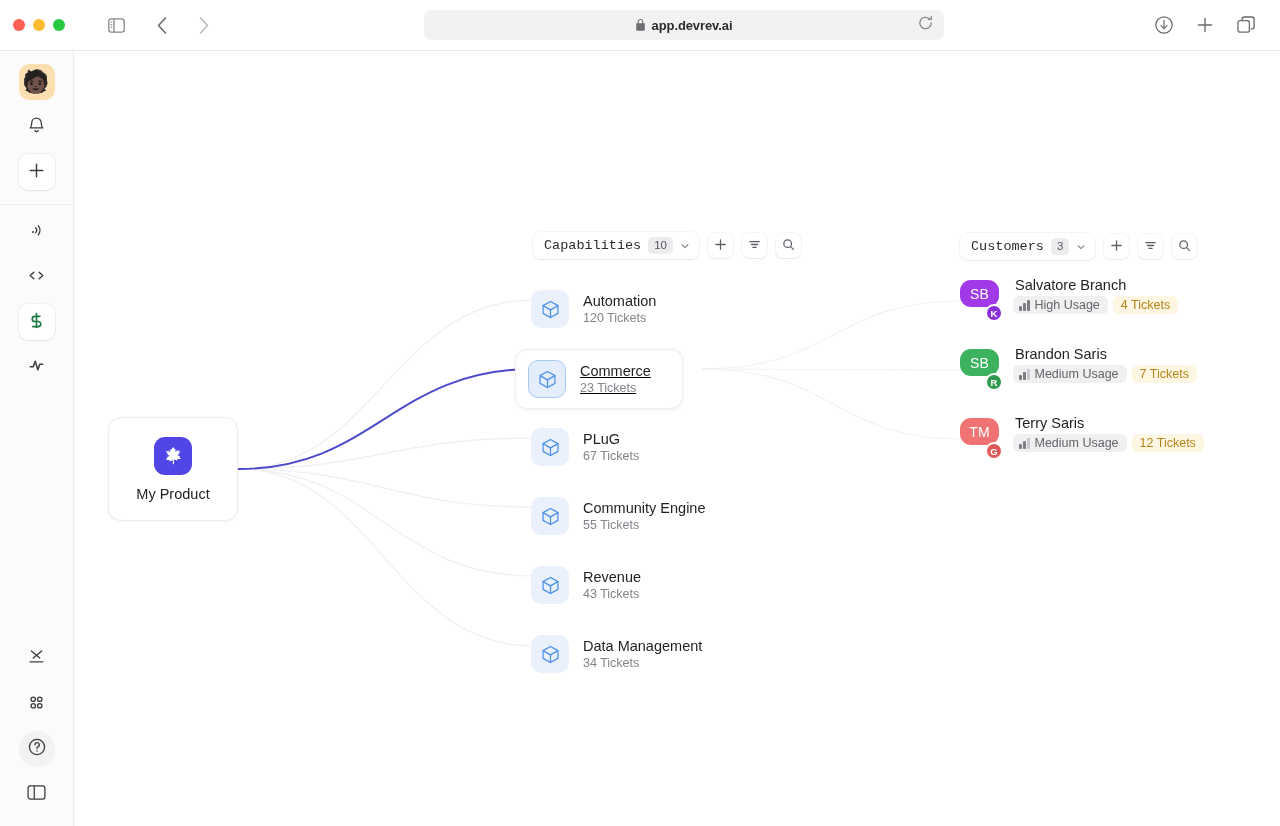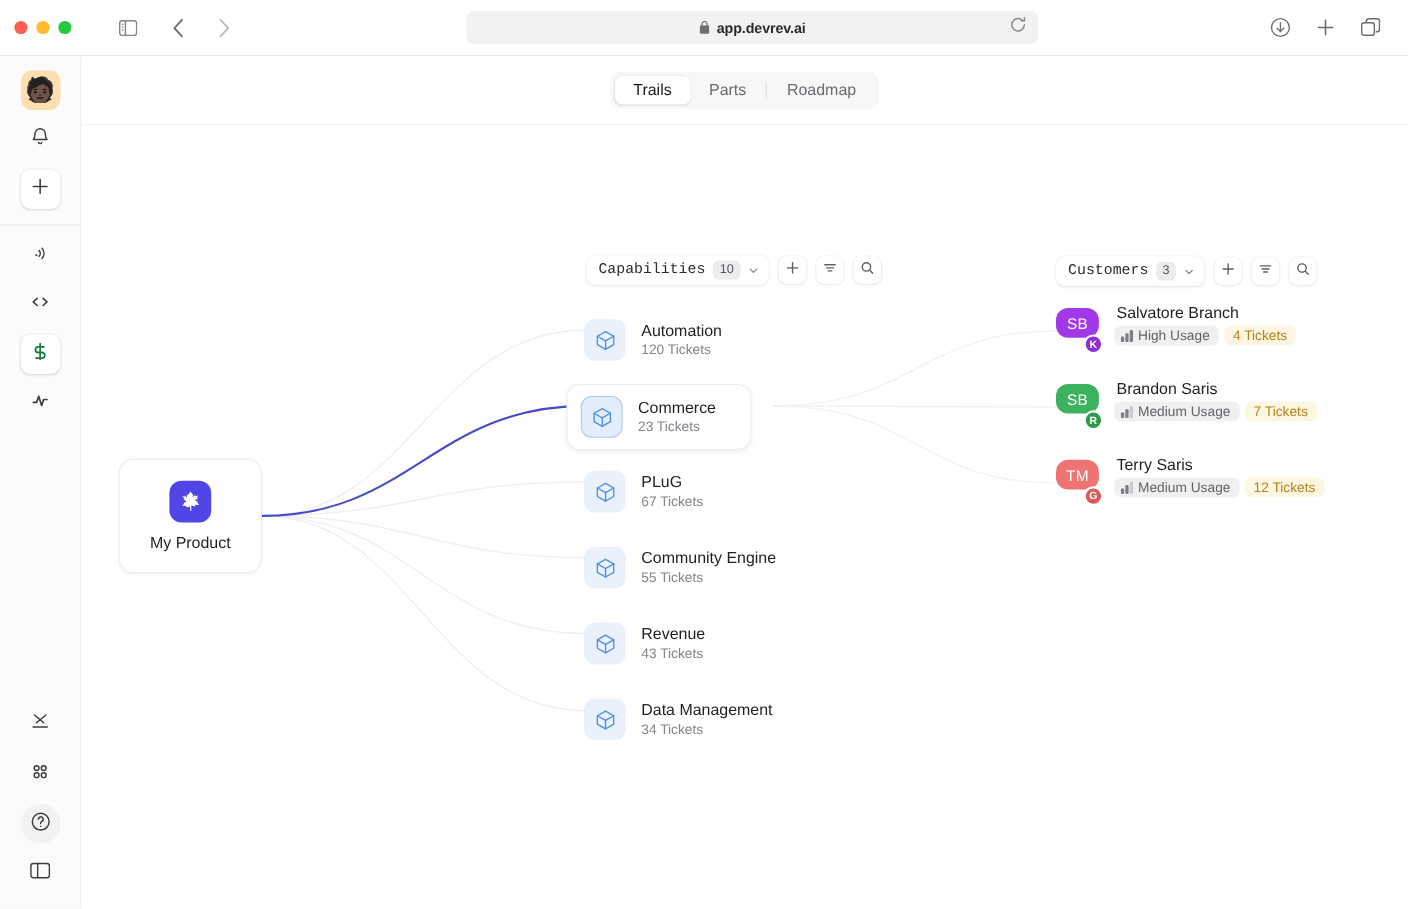--- a/index.html
+++ b/index.html
@@ -128,20 +128,21 @@
 
   
   .cap-node {
     position:absolute; display:flex; align-items:center; gap:14px;
     padding:10px 16px 10px 12px; border-radius:12px; cursor:pointer; z-index:3;
     width:168px;
   }
   .cap-node.selected {
     background:#ffffff; border:1px solid #ededef;
     box-shadow:0 1px 4px rgba(0,0,0,.06);
+    text-decoration:underline;
   }
   .cap-icon {
     width:38px; height:38px; border-radius:10px; background:#eaf1fd;
     display:flex; align-items:center; justify-content:center; flex:0 0 38px;
   }
   .cap-node.selected .cap-icon { background:#e4edfc; border:1px solid #a9c7f5; }
   .cap-text { display:flex; flex-direction:column; gap:2px; }
   .cap-title { font-size:14.5px; color:#1f1f24; white-space:nowrap; }
   .cap-sub { font-size:12.5px; color:#84848b; white-space:nowrap; }
 
@@ -347,28 +348,20 @@
         <span>
           <svg width="19" height="17" viewBox="0 0 20 18" fill="none" stroke="#3c3c41" stroke-width="1.35">
             <rect x="1.1" y="2.1" width="17.8" height="13.8" rx="2.4"></rect>
             <line x1="7.6" y1="2.1" x2="7.6" y2="15.9"></line>
           </svg>
         </span>
       </div>
     </div>
   </div>
 
-  <div class="tabbar">
-    <div class="segmented">
-      <div class="seg-tab active">Trails</div>
-      <div class="seg-tab">Parts</div>
-      <div class="seg-sep"></div>
-      <div class="seg-tab">Roadmap</div>
-    </div>
-  </div>
 
   <div class="canvas">
 
     <svg class="edges" viewBox="0 0 1206 712">
       <g fill="none" stroke="#efeff1" stroke-width="1.2">
         <path d="M164,355 C300,355 320,186 459,186"></path>
         <path d="M164,355 C300,355 320,324 459,324"></path>
         <path d="M164,355 C300,355 320,393 459,393"></path>
         <path d="M164,355 C300,355 320,462 459,462"></path>
         <path d="M164,355 C300,355 320,532 459,532"></path>

